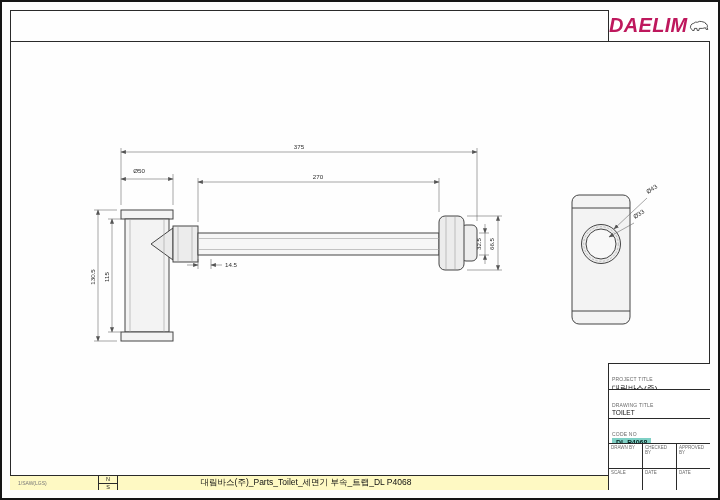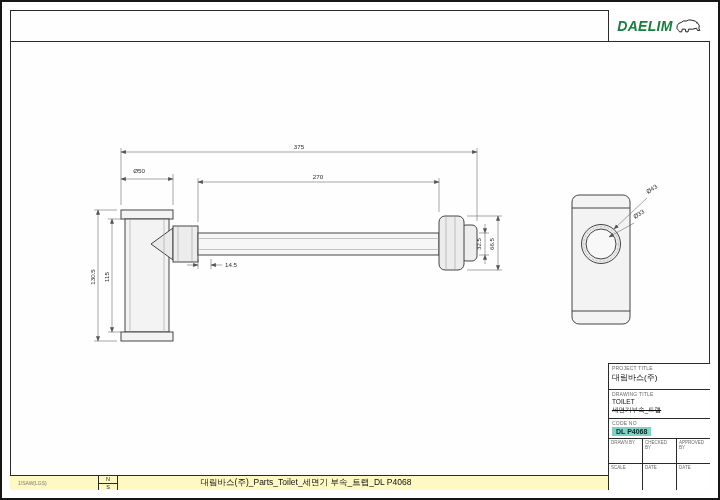--- a/index.html
+++ b/index.html
@@ -1,25 +1,25 @@
 <!DOCTYPE html>
 <html style="--code_highlight: #7fd0c5;"><head>
 <meta charset="utf-8">
 <style>
   *{margin:0;padding:0;box-sizing:border-box}
   body{width:720px;height:500px;font-family:"Liberation Sans",sans-serif;background:#fff}
   .sheet{position:relative;width:720px;height:500px;background:#fefefe;border:2px solid #161616;overflow:hidden}
   .outer-frame{position:absolute;left:8px;top:8px;right:8px;bottom:8px;border:1px solid #2a2a2a;pointer-events:none}
   .top-rule{position:absolute;left:8px;right:8px;top:39px;border-top:1px solid #2a2a2a}
   .logo-box{position:absolute;top:8px;right:8px;width:102px;height:32px;border-left:1px solid #2a2a2a;border-bottom:1px solid #2a2a2a;display:flex;align-items:center;justify-content:center;gap:2px;background:#fff}
-  .logo-text{font-weight:700;font-style:italic;font-size:14px;letter-spacing:.3px;color:#15803d}
+  .logo-text{font-weight:700;font-style:italic;font-size:20px;letter-spacing:.3px;color:#be185d}
   .drawing{position:absolute;left:0;top:0;width:720px;height:500px;pointer-events:none}
   .drawing text{font-family:"Liberation Sans",sans-serif}
   .title-block{position:absolute;right:8px;bottom:8px;top:361px;width:102px;background:#fff;border-left:1px solid #2a2a2a;display:flex;flex-direction:column}
-  .tb-row{border-top:1px solid #2a2a2a;padding:1px 3px;overflow:hidden}
+  .tb-row{border-top:1px solid #2a2a2a;padding:12px 3px;overflow:hidden}
   .tb-project{height:26px}
   .tb-drawing{height:29px}
   .tb-code{height:20px}
   .tb-cells{height:25px;display:flex;padding:0}
   .tb-meta{flex:1}
   .tb-label{font-size:5px;color:#6a6a6a;letter-spacing:.2px}
   .tb-value{font-size:8px;color:#101010;margin-top:1px}
   .tv-sm{font-size:6.5px;margin-top:1px}
   .tv-strike{text-decoration:line-through}
   .code-hl{display:inline-block;background:var(--code_highlight,#7fd0c5);font-size:7px;font-weight:700;color:#072723;padding:1px 4px}

